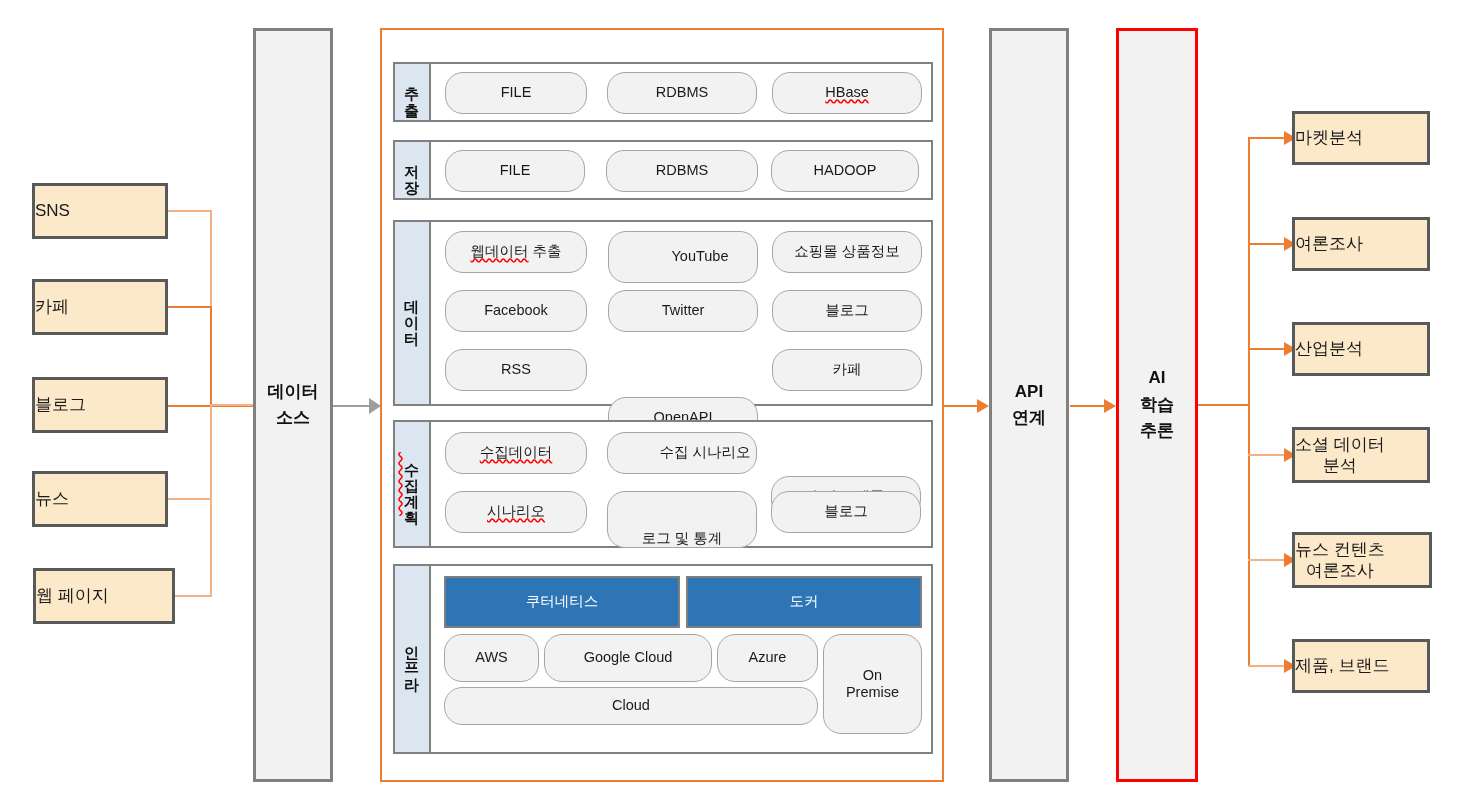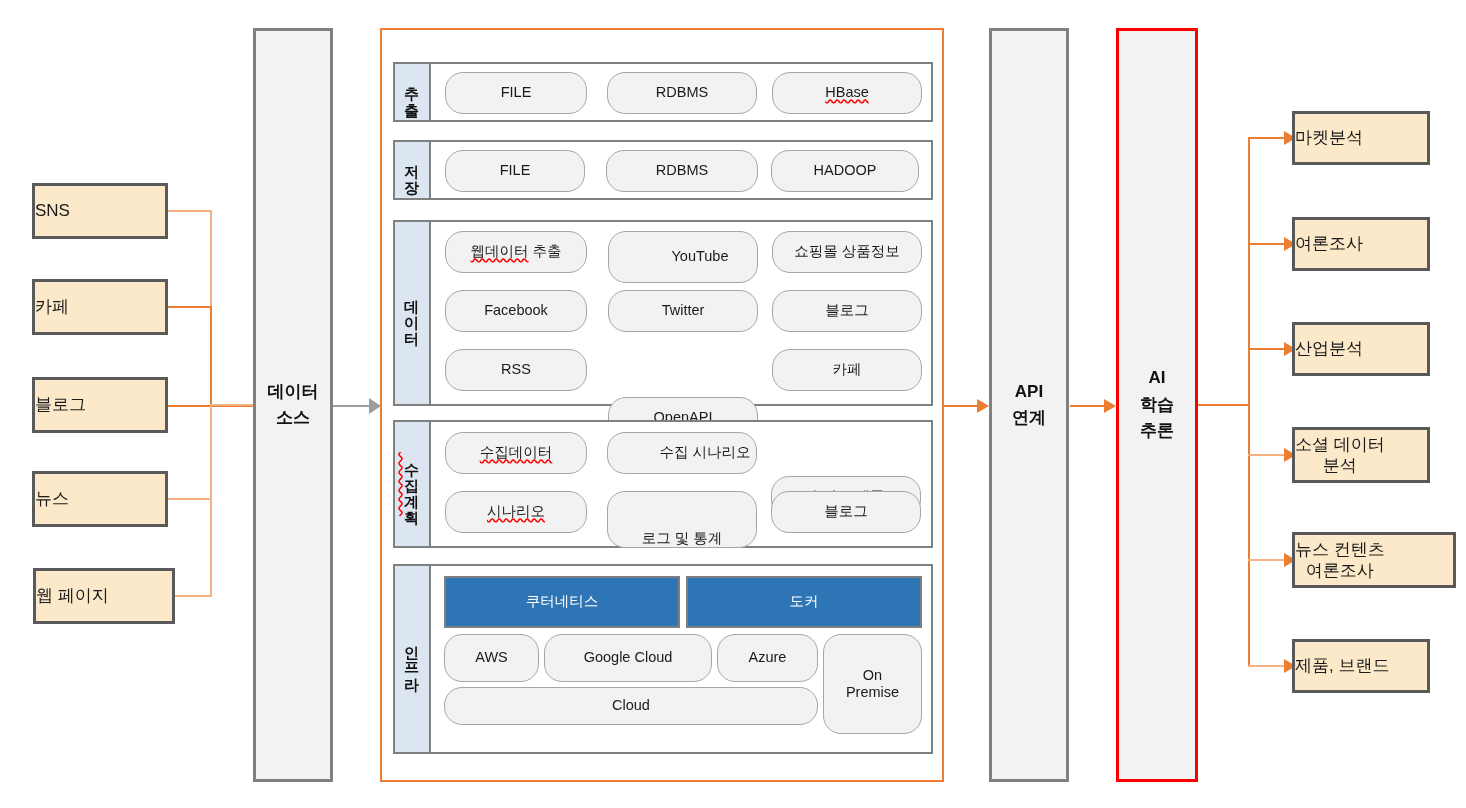--- a/index.html
+++ b/index.html
@@ -292,21 +292,21 @@
   <div class="src-box abs" style="left:1292px;top:217px;width:138px;height:54px;white-space:pre-line;">
     <span>여론조사</span>
   </div>
   <div class="src-box abs" style="left:1292px;top:322px;width:138px;height:54px;white-space:pre-line;">
     <span>산업분석</span>
   </div>
   <div class="src-box abs" style="left:1292px;top:427px;width:138px;height:56px;white-space:pre-line;">
     <span>소셜 데이터
 분석</span>
   </div>
-  <div class="src-box abs" style="left:1292px;top:532px;width:164px;height:56px;white-space:pre-line;">
+  <div class="src-box abs" style="left:1292px;top:532px;width:140px;height:56px;white-space:pre-line;">
     <span>뉴스 컨텐츠
 여론조사</span>
   </div>
   <div class="src-box abs" style="left:1292px;top:639px;width:138px;height:54px;white-space:pre-line;">
     <span>제품, 브랜드</span>
   </div>
 
 </div>
 
 </body></html>

